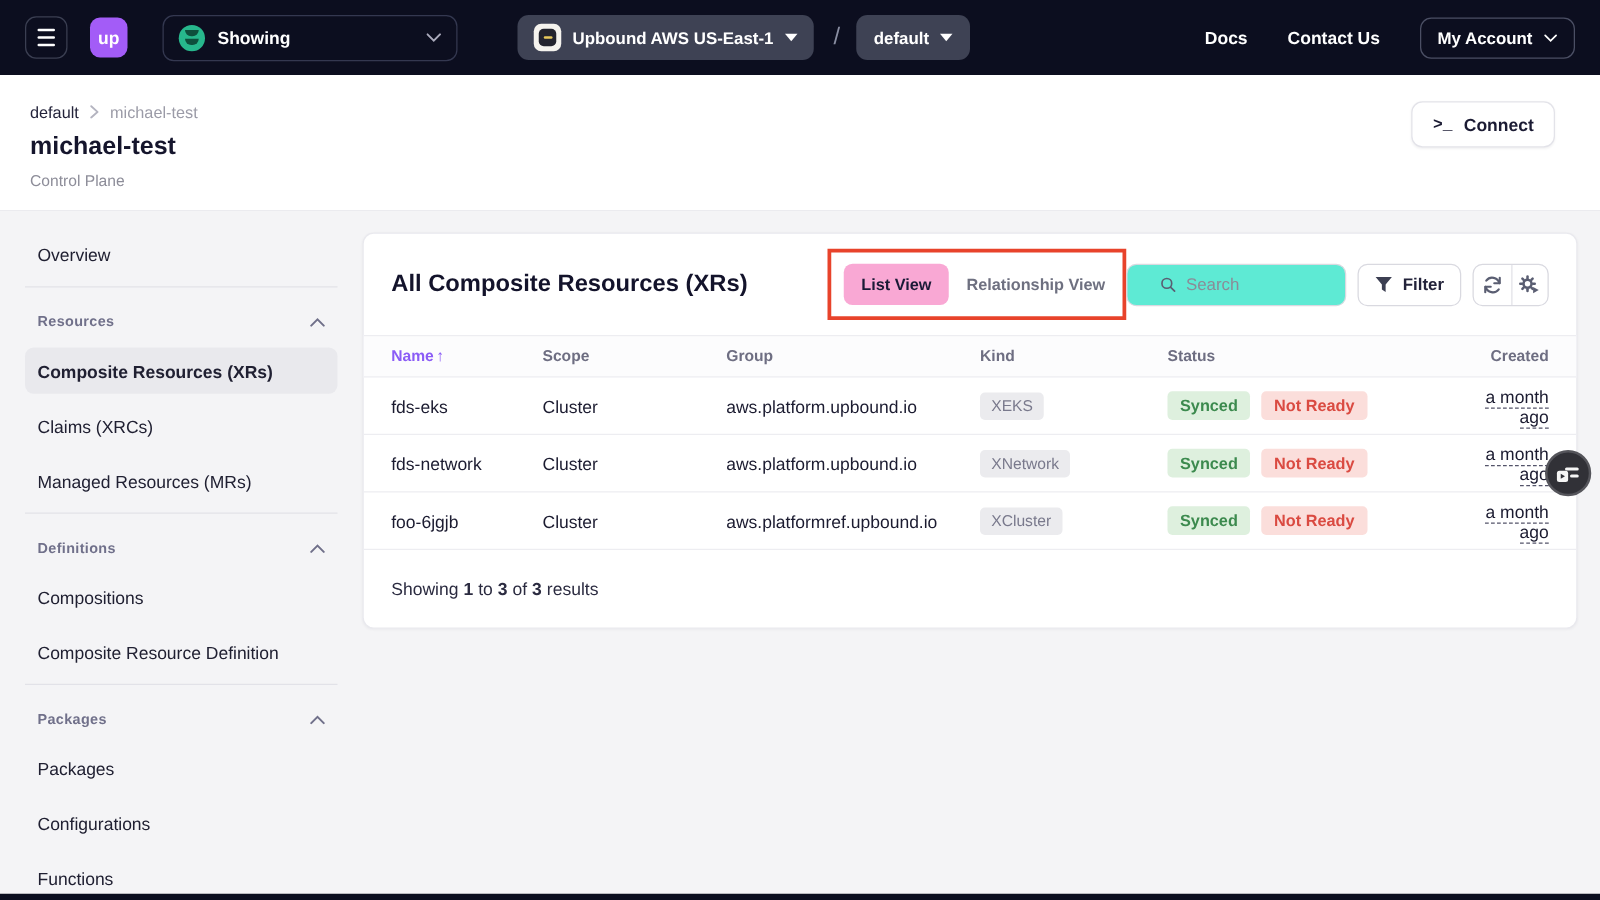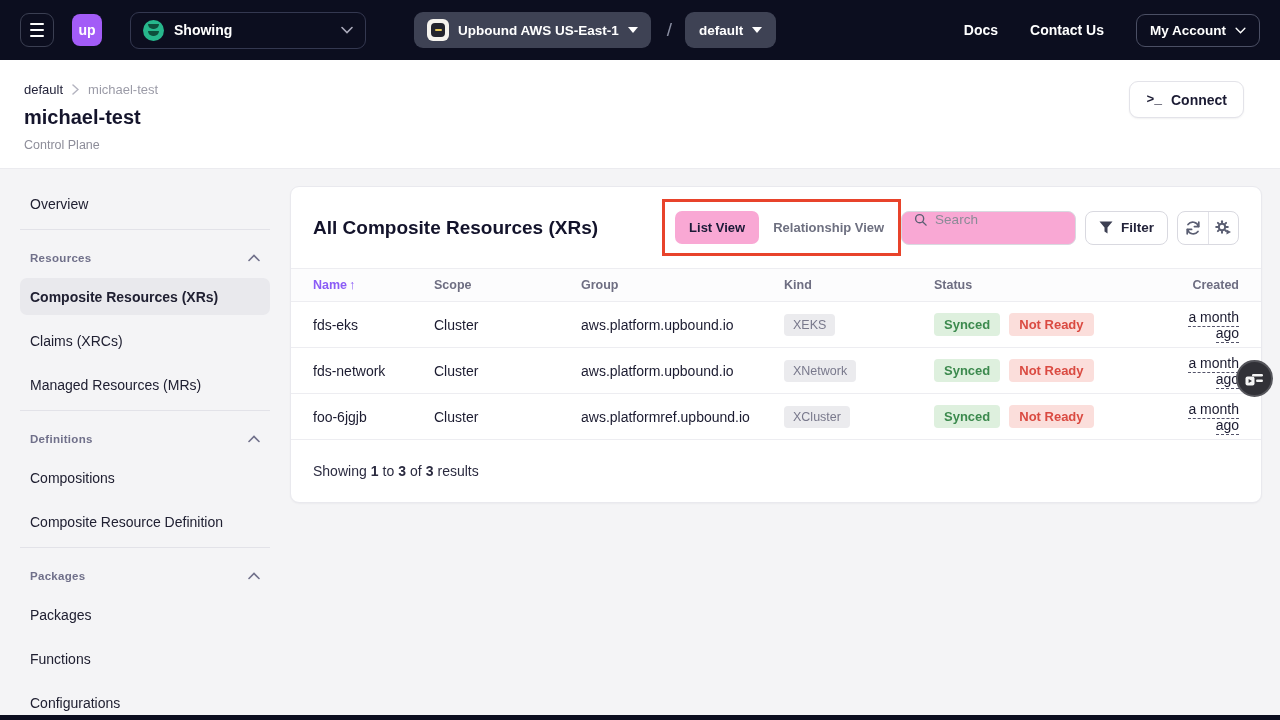--- a/index.html
+++ b/index.html
@@ -72,21 +72,21 @@
   .card { position:absolute; top:186px; left:290px; width:972px; height:317px; background:#fff;
           border:1px solid #e9e9ee; border-radius:9px; box-shadow:0 1px 2px rgba(20,20,40,.04); }
   .card-head { height:81px; display:flex; align-items:center; padding:0 22px; }
   .card-title { font-size:19px; font-weight:bold; color:#13132b; flex:none; }
   .anno-box { border:3px solid #e8432b; padding:9px 10px; display:flex; align-items:center;
               gap:10px; margin-left:64px; flex:none; }
   .toggle-active { background:#f9a8d4; border-radius:7px; padding:9px 14px; font-size:13px;
                    font-weight:bold; color:#1a1a36; cursor:pointer; }
   .toggle-inactive { padding:9px 4px; font-size:13px; font-weight:bold; color:#6e7080; cursor:pointer; }
   .search-box { margin-left:auto; width:195px; height:34px; border:1px solid #d9d9e0;
-                border-radius:8px; display:flex; align-items:flex-start; padding:0 12px; gap:8px; background:#f9a8d4; }
+                border-radius:8px; display:flex; align-items:center; padding:0 26px; gap:8px; background:#5eead4; }
   .search-box input { border:none; outline:none; width:100%; font-size:13.5px; color:#33334a;
                       font-family:"Liberation Sans", sans-serif; background:transparent; }
   .search-box input::placeholder { color:#8b8b97; }
   .filter-btn { margin-left:9px; height:34px; border:1px solid #d9d9e0; border-radius:8px;
                 background:#fff; display:flex; align-items:center; gap:8px; padding:0 13px; cursor:pointer; }
   .filter-btn .lbl { font-size:13.5px; font-weight:bold; color:#23233a; }
   .icon-group { margin-left:9px; height:34px; border:1px solid #d9d9e0; border-radius:8px;
                 display:flex; overflow:hidden; background:#fff; }
   .icon-cell { width:34px; height:32px; display:flex; align-items:center; justify-content:center; cursor:pointer; }
   .icon-cell + .icon-cell { border-left:1px solid #e2e2e8; }
@@ -213,22 +213,22 @@
   <div class="side-item">Composite Resource Definition</div>
   <div class="side-div"></div>
 
   <div class="side-head">
     <span>Packages</span>
     <svg width="12" height="8" viewBox="0 0 12 8">
         <path d="M1 6.5 L6 1.5 L11 6.5" fill="none" stroke="#70708a" stroke-width="1.6" stroke-linecap="round"></path>
       </svg>
   </div>
   <div class="side-item">Packages</div>
+  <div class="side-item">Configurations</div>
   <div class="side-item">Functions</div>
-  <div class="side-item">Configurations</div>
 </div>
 
 <div class="card">
   <div class="card-head">
     <div class="card-title">All Composite Resources (XRs)</div>
 
     <div class="anno-box">
       <span class="toggle-active">List View</span>
       <span class="toggle-inactive">Relationship View</span>
     </div>

